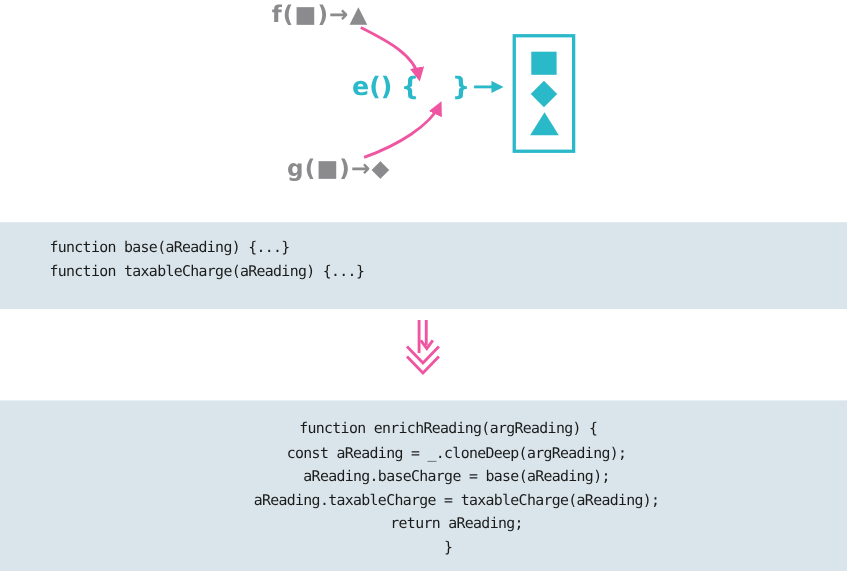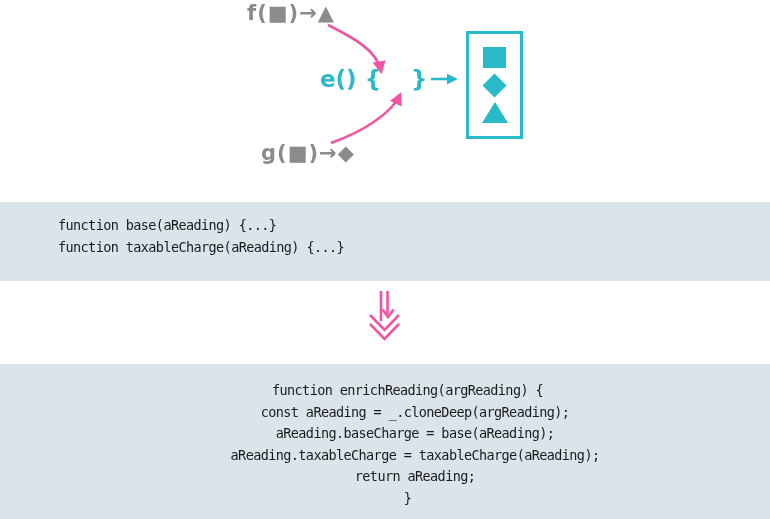--- a/index.html
+++ b/index.html
@@ -72,21 +72,21 @@
   .code-after{top:364px;height:157px;text-align:center;}
   .code-block pre{
     margin:0;
     font-family:"DejaVu Sans Mono","Liberation Mono",monospace;
     font-size:13.5px;
     line-height:21.6px;
     letter-spacing:-0.6px;
     color:var(--code_text);
     white-space:pre;
   }
-  .code-before pre{padding:13px 0 0 45px;margin-left:13px;}
+  .code-before pre{padding:13px 0 0 45px;}
   .code-after pre{padding:16px 0 0 45px;}
   
   .down-arrow{position:absolute;left:360px;top:288px;}
 </style>
 </head>
 <body>
 
 <div class="canvas">
 
   <div class="diagram">

